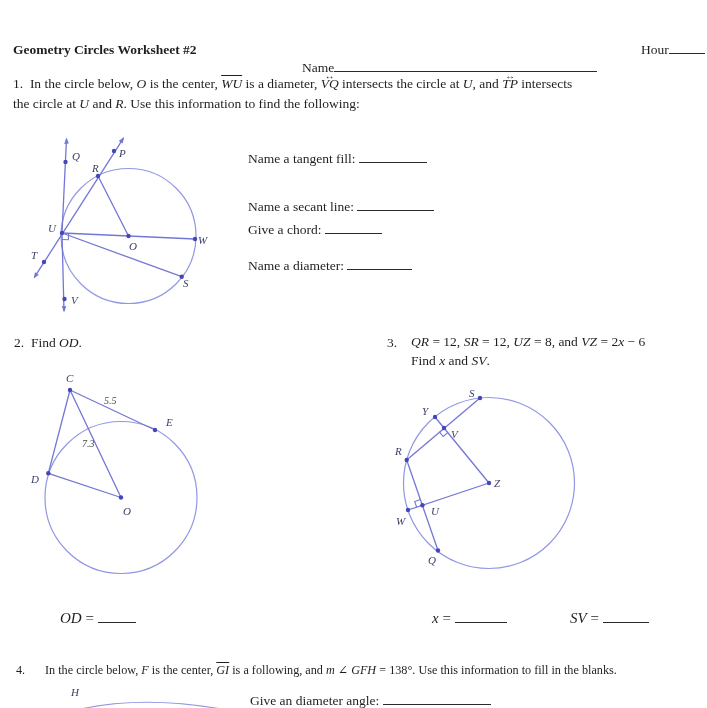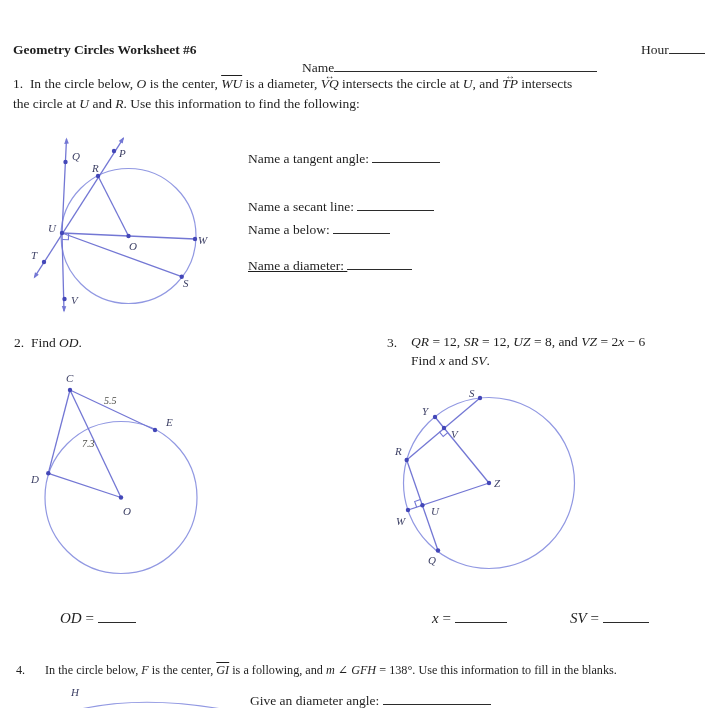--- a/index.html
+++ b/index.html
@@ -21,21 +21,21 @@
   svg text.meas{font-size:10px;fill:#4a4a45;}
   .figline{stroke:#7377d4;stroke-width:1.3;fill:none;}
   .figcircle{stroke:#9198e2;stroke-width:1.2;fill:none;}
   .figdot{fill:#4347b8;stroke:none;}
   .figarrow{fill:#7377d4;stroke:none;}
   .p4text{font-size:12.2px;line-height:15px;}
 </style>
 </head>
 <body>
 
-<div class="abs t13 bold" style="left:13px;top:40px;">Geometry Circles Worksheet #6</div>
+<div class="abs t13 bold" style="left:13px;top:40px;">Geometry Circles Worksheet #2</div>
 <div class="abs t13" style="left:302px;top:40px;white-space:nowrap;margin-top:18px;">
   <span>Name</span><span class="blank" style="width:263px;"></span>
 </div>
 <div class="abs t13" style="left:620px;top:40px;white-space:nowrap;margin-left:21px;">
   <span>Hour</span><span class="blank" style="width:36px;"></span>
 </div>
 
 <div class="abs t13" style="left:13px;top:74px;width:690px;"><span>1.&nbsp; In the circle below, </span><span class="v">O</span><span> is the center, </span><span class="ol">WU</span><span> is a diameter, </span><span class="arr">VQ</span><span> intersects the circle at </span><span class="v">U</span><span>, and </span><span class="arr">TP</span><span> intersects</span><br><span>the circle at </span><span class="v">U</span><span> and </span><span class="v">R</span><span>. Use this information to find the following:</span></div>
 
 <svg class="abs" style="left:25px;top:133px;" width="215" height="185" viewBox="0 0 215 185">
@@ -64,32 +64,32 @@
   <text x="67" y="39">R</text>
   <text x="23" y="99">U</text>
   <text x="6" y="126">T</text>
   <text x="104" y="117">O</text>
   <text x="173" y="111">W</text>
   <text x="158" y="154">S</text>
   <text x="46" y="171">V</text>
 </svg>
 
 <div class="abs qitem" style="left:248px;top:150px;">
-  <span>Name a tangent angle:</span>
+  <span>Name a tangent fill:</span>
   <span class="blank" style="width:68px;"></span>
 </div>
 <div class="abs qitem" style="left:248px;top:186px;margin-top:12px;">
   <span>Name a secant line:</span>
   <span class="blank" style="width:77px;"></span>
 </div>
 <div class="abs qitem" style="left:248px;top:221px;">
-  <span>Name a below:</span>
+  <span>Give a chord:</span>
   <span class="blank" style="width:57px;"></span>
 </div>
-<div class="abs qitem" style="left:248px;top:257px;text-decoration:underline;">
+<div class="abs qitem" style="left:248px;top:257px;">
   <span>Name a diameter:</span>
   <span class="blank" style="width:65px;"></span>
 </div>
 
 <div class="abs t13" style="left:14px;top:333px;"><span>2.&nbsp; Find </span><span class="v">OD</span><span>.</span></div>
 
 <svg class="abs" style="left:28px;top:363px;" width="205" height="220" viewBox="0 0 205 220">
   <circle class="figcircle" cx="93" cy="134.5" r="76"></circle>
   <line class="figline" x1="42" y1="27" x2="20.3" y2="110.3"></line>
   <line class="figline" x1="42" y1="27" x2="127" y2="67"></line>

